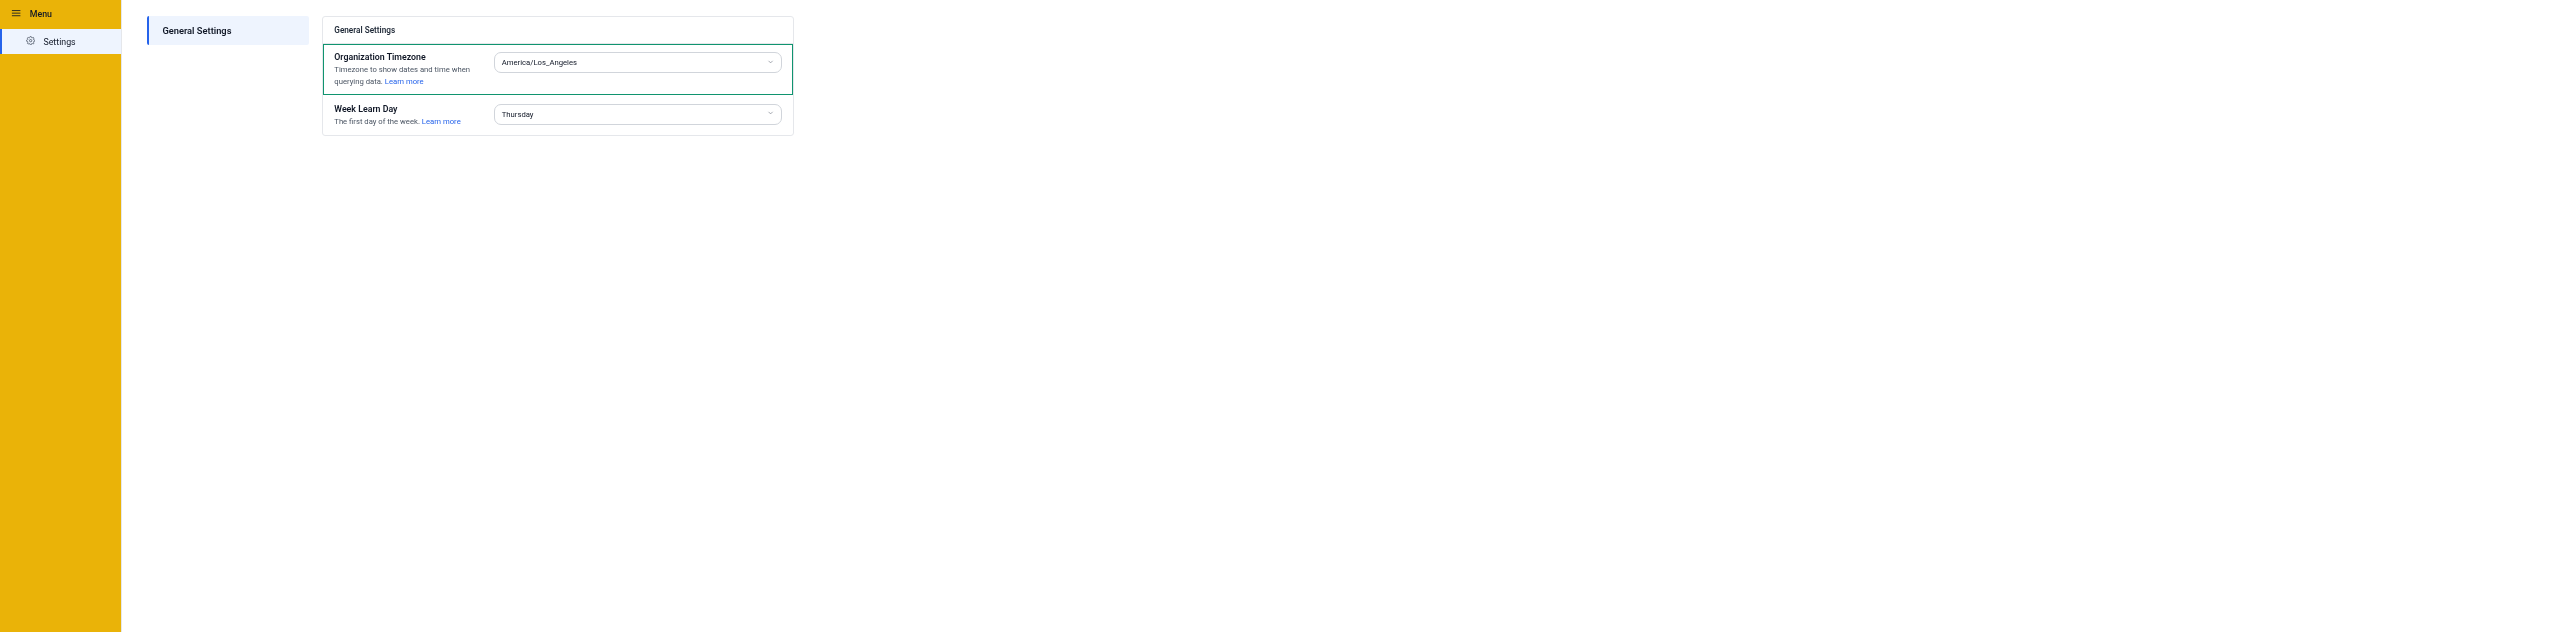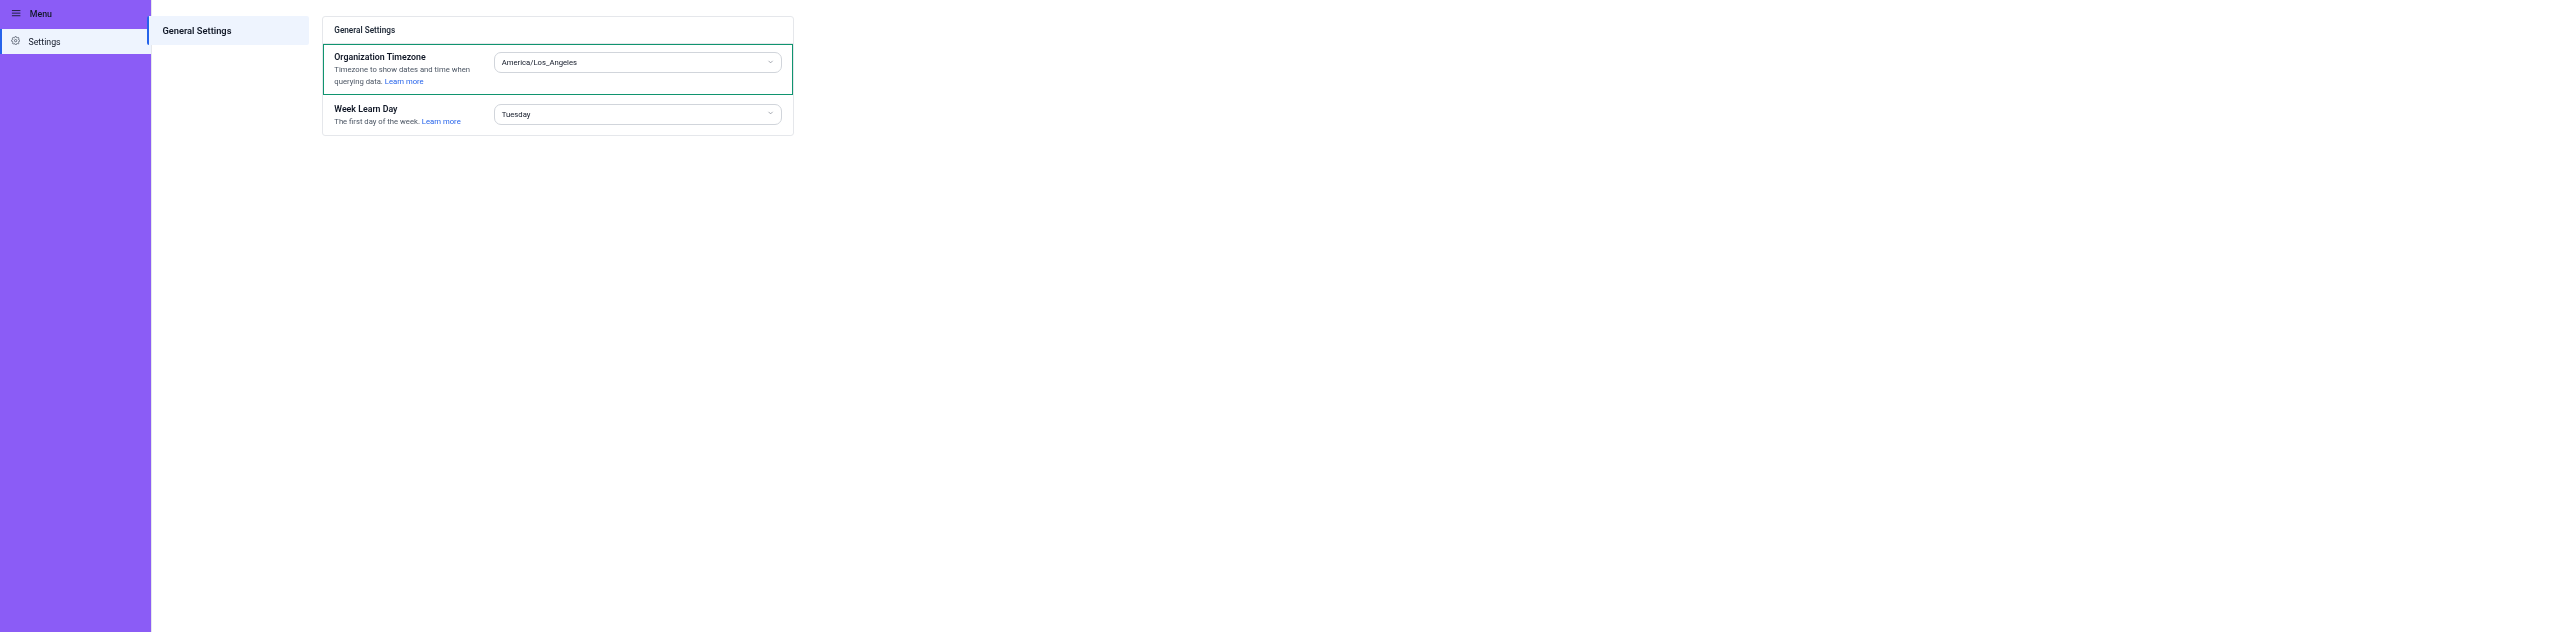--- a/index.html
+++ b/index.html
@@ -14,24 +14,24 @@
     width: 3904px;
     height: 632px;
     overflow: hidden;
   }
 
   
   .sidebar {
     position: absolute;
     left: 0;
     top: 0;
-    width: 152px;
+    width: 122px;
     height: 100%;
     border-right: 0.5px solid #e5e7eb;
-    background: #8b5cf6;
+    background: #eab308;
   }
   .menu-toggle {
     display: flex;
     align-items: center;
     gap: 8.2px;
     padding: 8.2px 11.3px;
     font-size: 8.8px;
     font-weight: 500;
     color: #111827;
     cursor: pointer;
@@ -43,21 +43,21 @@
     align-items: center;
     gap: 8.2px;
     padding: 7.2px 11.3px;
     font-size: 8.8px;
     color: #111827;
     cursor: pointer;
   }
   .nav-item.active {
     background: #eef4fe;
     border-left: 2.1px solid #2563eb;
-    padding-left: 9px;
+    padding-left: 24px;
   }
   .nav-item svg { width: 9.3px; height: 9.3px; stroke: #374151; }
 
   
   .subnav {
     position: absolute;
     left: 147px;
     top: 15.5px;
     width: 162px;
   }
@@ -204,21 +204,21 @@
 
   <div class="setting-row">
     <div class="setting-label">
       <div class="setting-title">Week Learn Day</div>
       <div class="setting-desc">
         <span>The first day of the week. </span><a>Learn more</a>
       </div>
     </div>
     <div class="setting-control">
       <div class="select">
-        <span>Tuesday</span>
+        <span>Thursday</span>
         <span class="chev">
           <svg viewBox="0 0 24 24" fill="none" stroke-width="2" stroke-linecap="round" stroke-linejoin="round">
             <polyline points="6 9 12 15 18 9"></polyline>
           </svg>
         </span>
       </div>
     </div>
   </div>
 
 </section>

